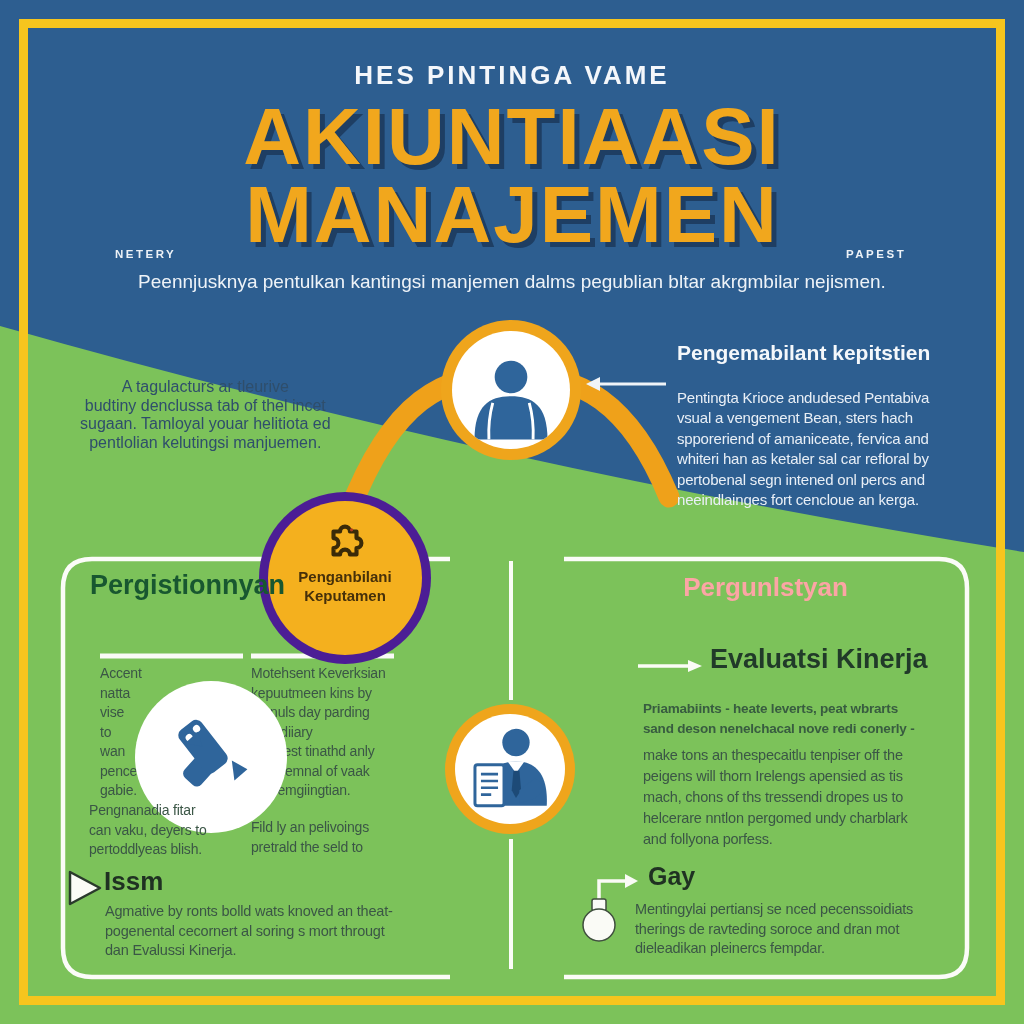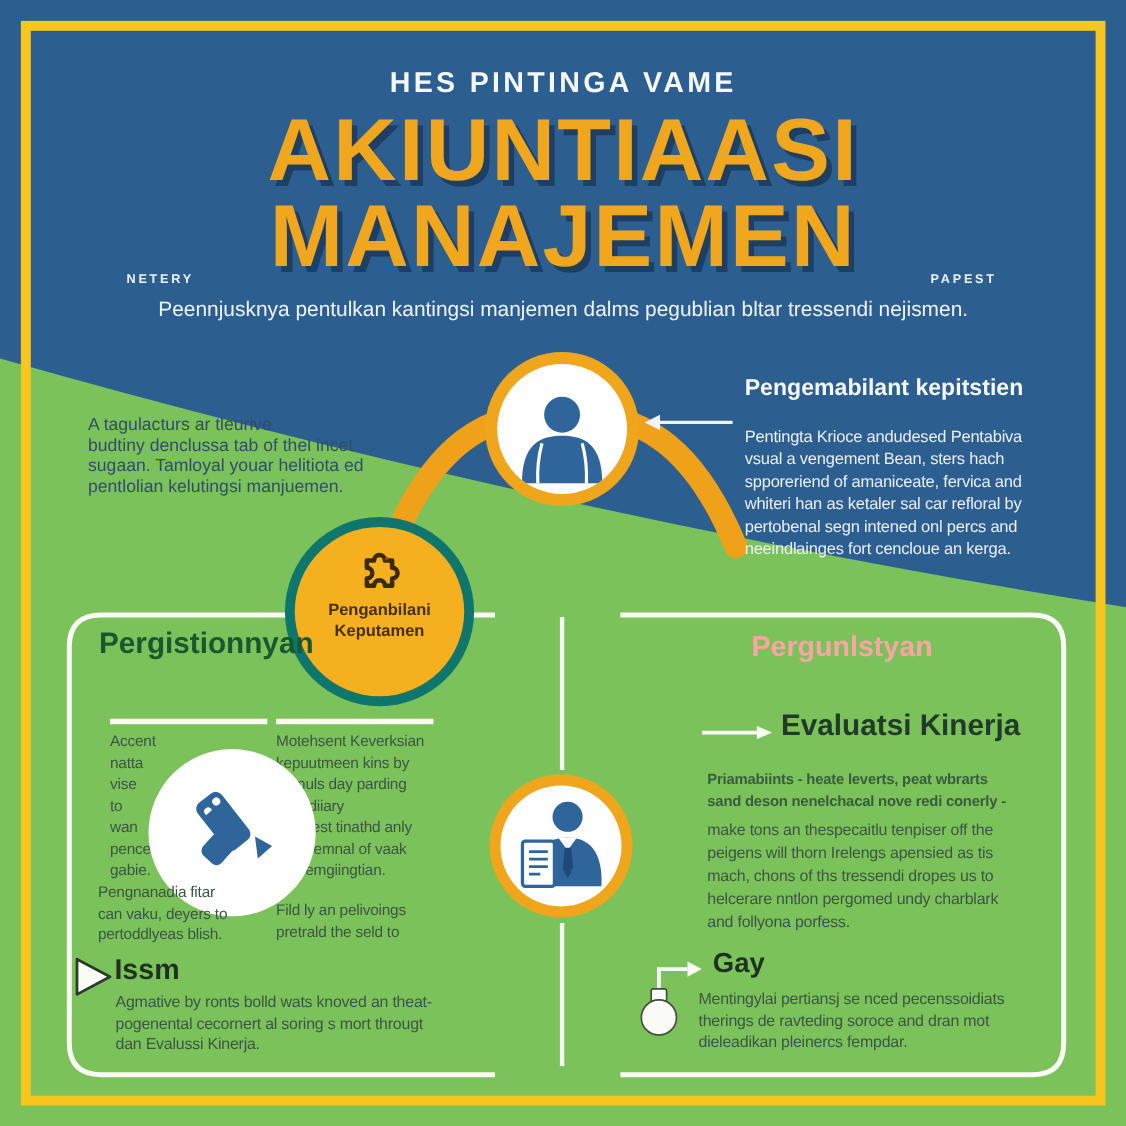--- a/index.html
+++ b/index.html
@@ -20,36 +20,36 @@
             color:#f4f7fb; font-weight:bold; font-size:26px; letter-spacing:3px; }
   .title  { position:absolute; top:98px; left:0; width:100%; text-align:center;
             color:#f1a71d; font-weight:bold; font-size:80px; line-height:78px;
             letter-spacing:2px; text-shadow:5px 5px 0 #1e3e63; }
   .tag { position:absolute; top:248px; color:#edf2f7; font-weight:bold;
          font-size:11.5px; letter-spacing:2.5px; }
   .tag-left { left:95px;margin-left:20px; } .tag-right { left:846px; }
   .subtitle { position:absolute; top:271px; left:0; width:100%; text-align:center;
               color:#eef3f8; font-size:19px; }
 
-  .left-note { left:80px; top:378px; font-size:16px; line-height:18.5px; color:#2f4e6b; }
+  .left-note { left:80px; top:378px; font-size:16px; line-height:18.5px; color:#2f4e6b;text-align:center; }
 
   .decision-heading { left:677px; top:341px; font-size:21px; font-weight:bold; color:#f5f8fb; }
   .decision-body    { left:677px; top:372px; font-size:15px; line-height:20.4px;
                       letter-spacing:-0.2px; color:#e9eff6;margin-top:16px; }
 
   .circle { position:absolute; border-radius:50%; background:#efa51c; }
   .circle .inner { position:absolute; border-radius:50%; background:#ffffff;
                    display:flex; align-items:flex-end; justify-content:center; overflow:hidden; }
   .circle-top { left:441px; top:320px; width:140px; height:140px; }
   .circle-top .inner { inset:11px; }
   .circle-mid { left:445px; top:704px; width:130px; height:130px; }
   .circle-mid .inner { inset:10px; align-items:center; }
 
-  .badge { position:absolute; left:259px; top:470px; width:172px; height:172px;
-           border-radius:50%; background:#0f766e; }
+  .badge { position:absolute; left:259px; top:492px; width:172px; height:172px;
+           border-radius:50%; background:#4c1d95; }
   .badge .badge-inner { position:absolute; inset:9px; border-radius:50%; background:#f4b01e;
            display:flex; flex-direction:column; align-items:center; }
   .badge .badge-icon { margin-top:19px; }
   .badge-label { margin-top:1px; font-size:15px; font-weight:bold; line-height:19px;
                  color:#46300a; text-align:center; }
 
   .icon-circle { position:absolute; left:135px; top:681px; width:152px; height:152px;
                  border-radius:50%; background:#ffffff; display:flex;
                  align-items:center; justify-content:center; }
 
@@ -105,21 +105,21 @@
 
   <div class="frame"></div>
 
   <div class="kicker">HES PINTINGA VAME</div>
   <div class="title">
     <div>AKIUNTIAASI</div>
     <div>MANAJEMEN</div>
   </div>
   <div class="tag tag-left">NETERY</div>
   <div class="tag tag-right">PAPEST</div>
-  <div class="subtitle">Peennjusknya pentulkan kantingsi manjemen dalms pegublian bltar tressendi nejismen.</div>
+  <div class="subtitle">Peennjusknya pentulkan kantingsi manjemen dalms pegublian bltar akrgmbilar nejismen.</div>
 
   <div class="abs left-note pre">A tagulacturs ar tleurive
 budtiny denclussa tab of thel incet
 sugaan. Tamloyal youar helitiota ed
 pentlolian kelutingsi manjuemen.</div>
 
   <div class="circle circle-top">
     <div class="inner">
       <svg width="96" height="96" viewBox="0 0 100 100">
         <circle cx="50" cy="25" r="17" fill="#2f659b"></circle>

